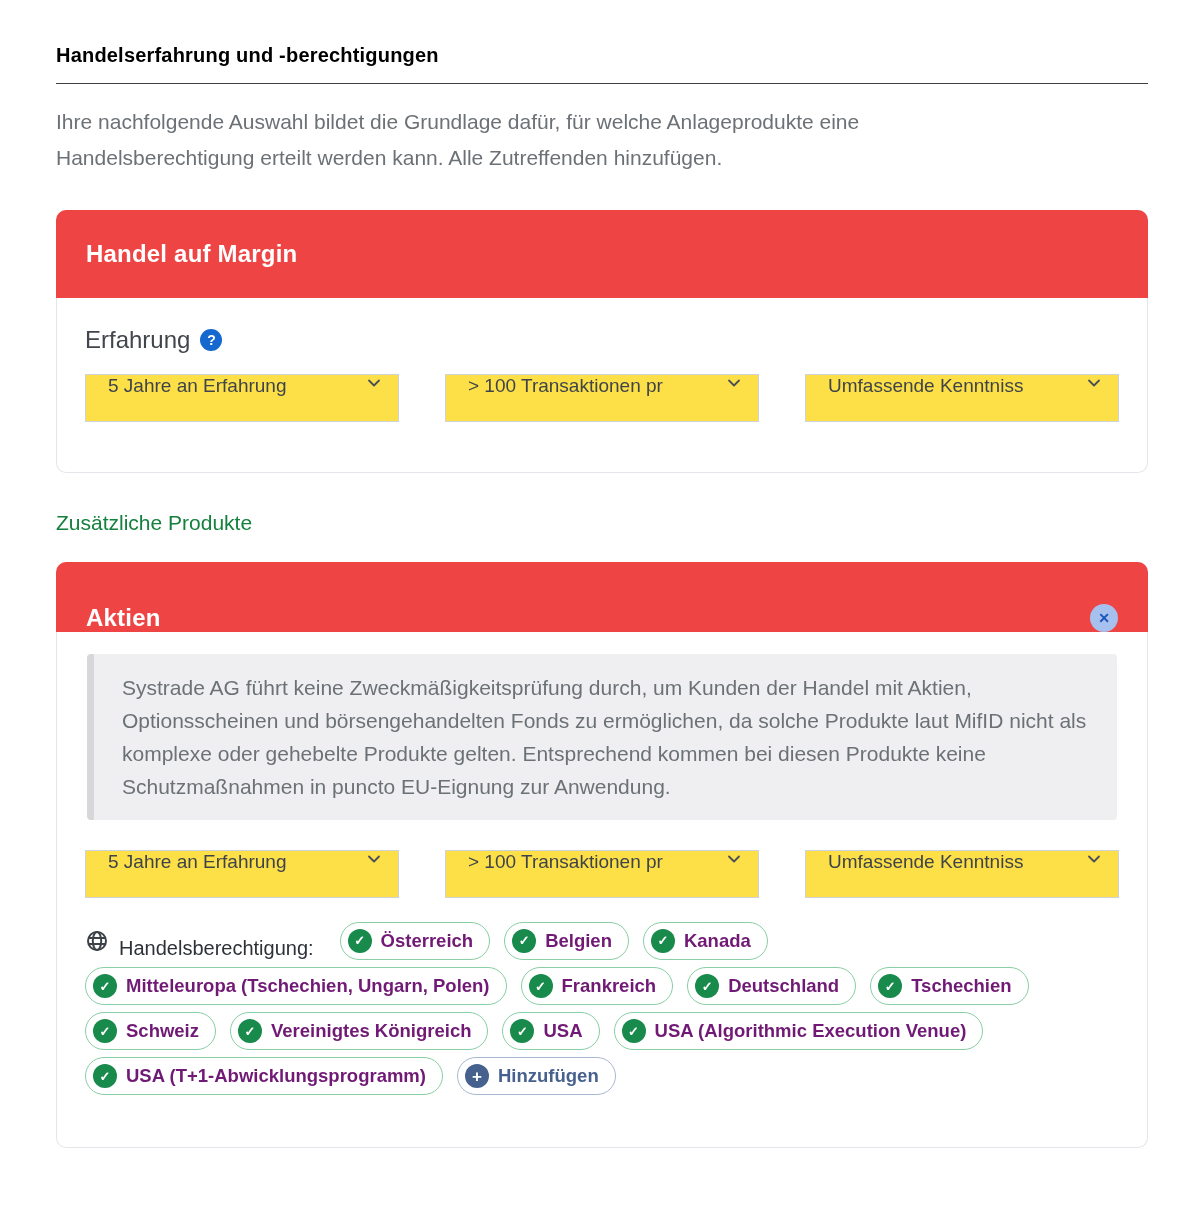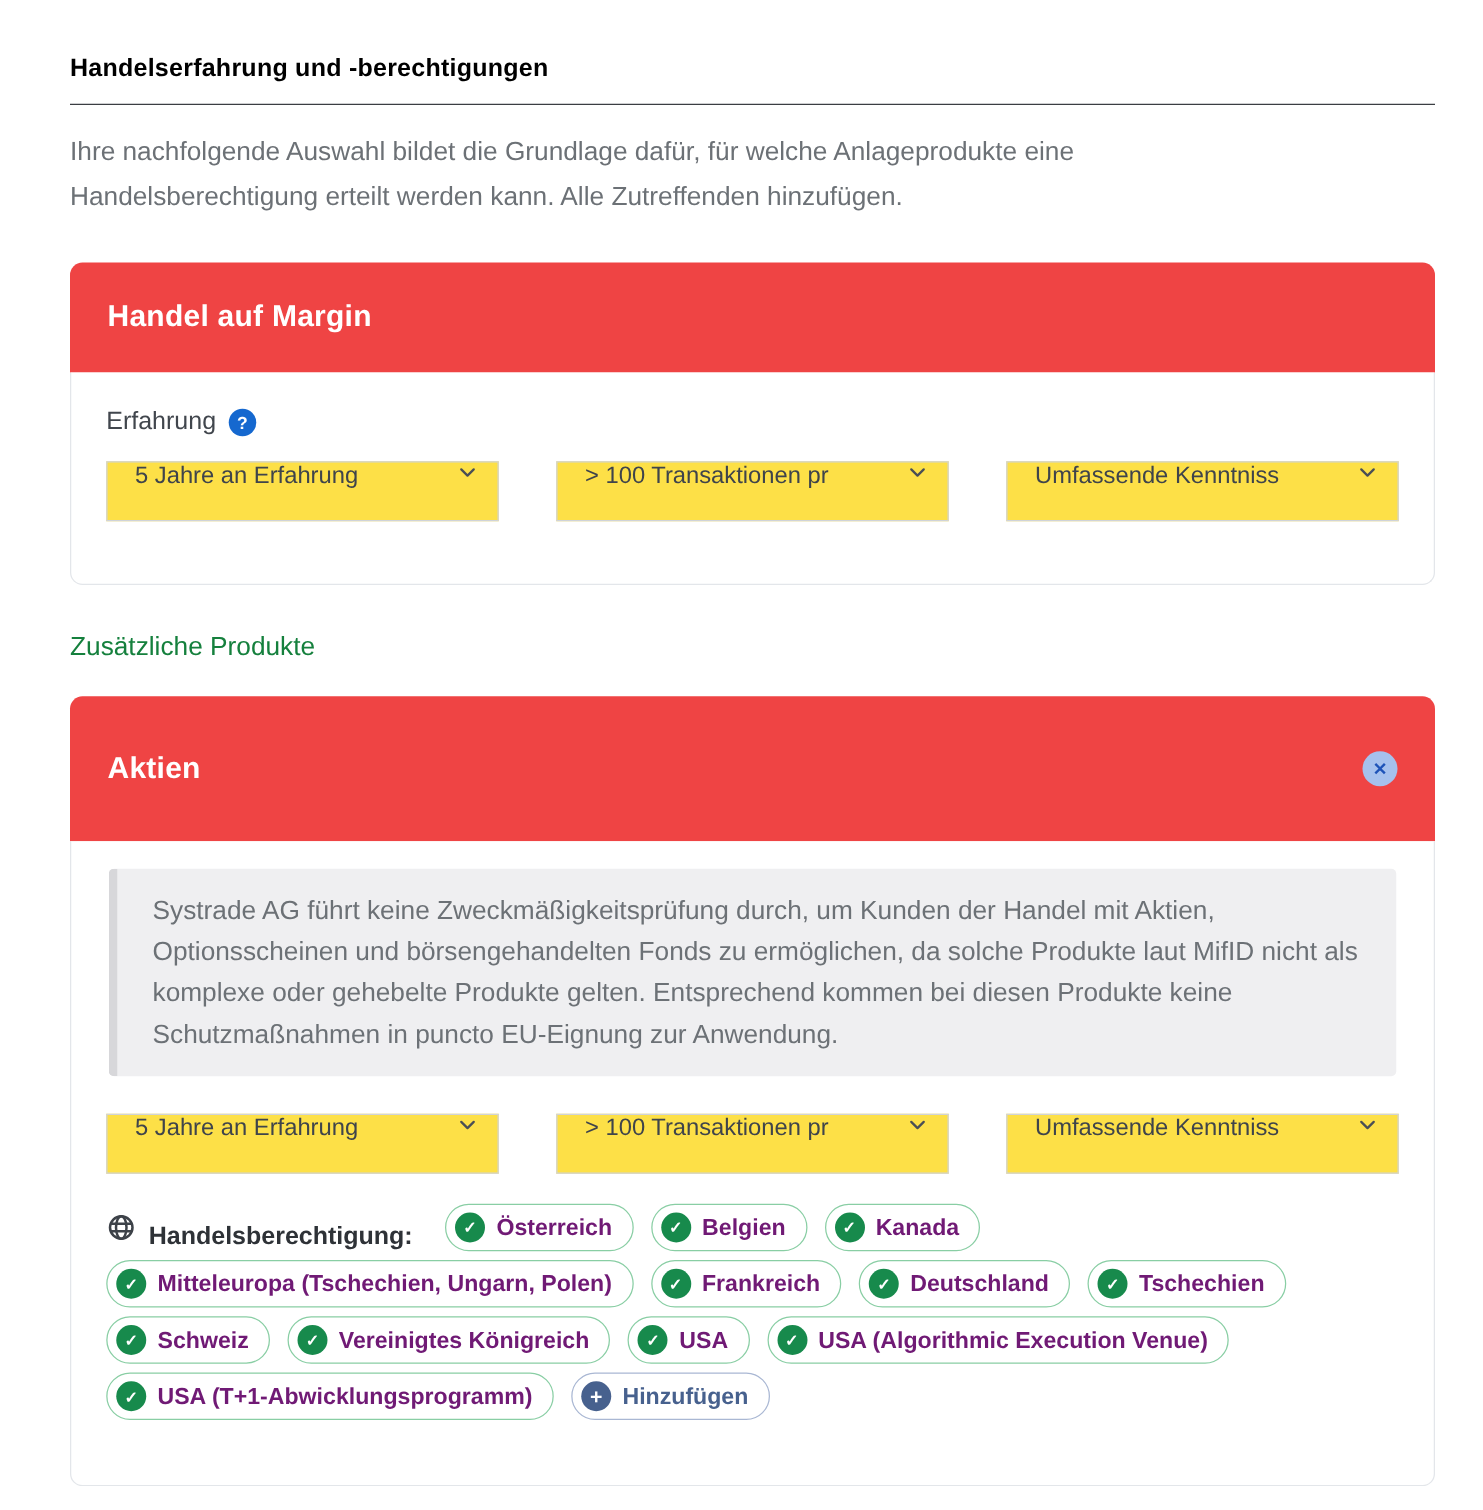--- a/index.html
+++ b/index.html
@@ -22,31 +22,31 @@
     margin: 0 0 34px; max-width: 935px;
   }
 
   
   .panel { width: 1092px; }
   .panel-header {
     background: #ef4444; height: 88px; border-radius: 10px 10px 0 0;
     display: flex; align-items: center; justify-content: space-between;
     padding: 0 30px;
   }
-  .stocks .panel-header { height: 116px; }
+  .stocks .panel-header { height: 70px; align-items: flex-end; }
   .panel-title { color: #ffffff; font-size: 24px; font-weight: 700; letter-spacing: 0.2px; }
   .panel-body {
     border: 1px solid #e3e6ea; border-top: none; border-radius: 0 0 10px 10px;
     padding: 28px 28px 50px; background: #fff;
   }
   .stocks .panel-body { padding: 22px 28px 52px; }
 
   
   .exp-label-row { display: flex; align-items: center; }
-  .exp-label { font-size: 20px; color: #41464d; }
+  .exp-label { font-size: 24px; color: #41464d; }
   .help-badge {
     display: inline-flex; width: 22px; height: 22px; border-radius: 50%;
     background: #1568CF; color: #fff; font-size: 14px; font-weight: 700;
     align-items: center; justify-content: center; margin-left: 10px; cursor: pointer;
   }
 
   
   .select-row { display: flex; gap: 46px; margin-top: 20px; }
   .select {
     flex: 1; height: 48px; border: 1px solid #cfd3d9; border-radius: 0;
@@ -77,21 +77,21 @@
   }
   .notice p { margin: 0; font-size: 21px; line-height: 33px; color: #6c7176; max-width: 975px; }
   .stocks .select-row { margin-top: 30px; }
 
   
   .perm-area {
     display: flex; flex-wrap: wrap; align-items: center;
     margin-top: 23px; column-gap: 14px; row-gap: 7px; width: 1036px;
   }
   .perm-label-group { display: inline-flex; align-items: center; gap: 10px; margin-right: 12px; }
-  .perm-label { font-size: 20px; font-weight: 700; color: #2e3237; margin-top: 16px; }
+  .perm-label { font-size: 20px; font-weight: 400; color: #2e3237; margin-top: 16px; }
   .chip {
     display: inline-flex; align-items: center; gap: 9px; height: 38px;
     border: 1px solid #89CEA4; border-radius: 19px; background: #fff;
     padding: 0 16px 0 7px; cursor: pointer;
   }
   .chip-text { font-size: 18.5px; font-weight: 700; color: #701a75; white-space: nowrap; }
   .chip-check {
     width: 24px; height: 24px; border-radius: 50%; background: #178A4C; color: #fff;
     display: inline-flex; align-items: center; justify-content: center;
     font-size: 13px; font-weight: 700; flex: 0 0 24px; line-height: 1;

